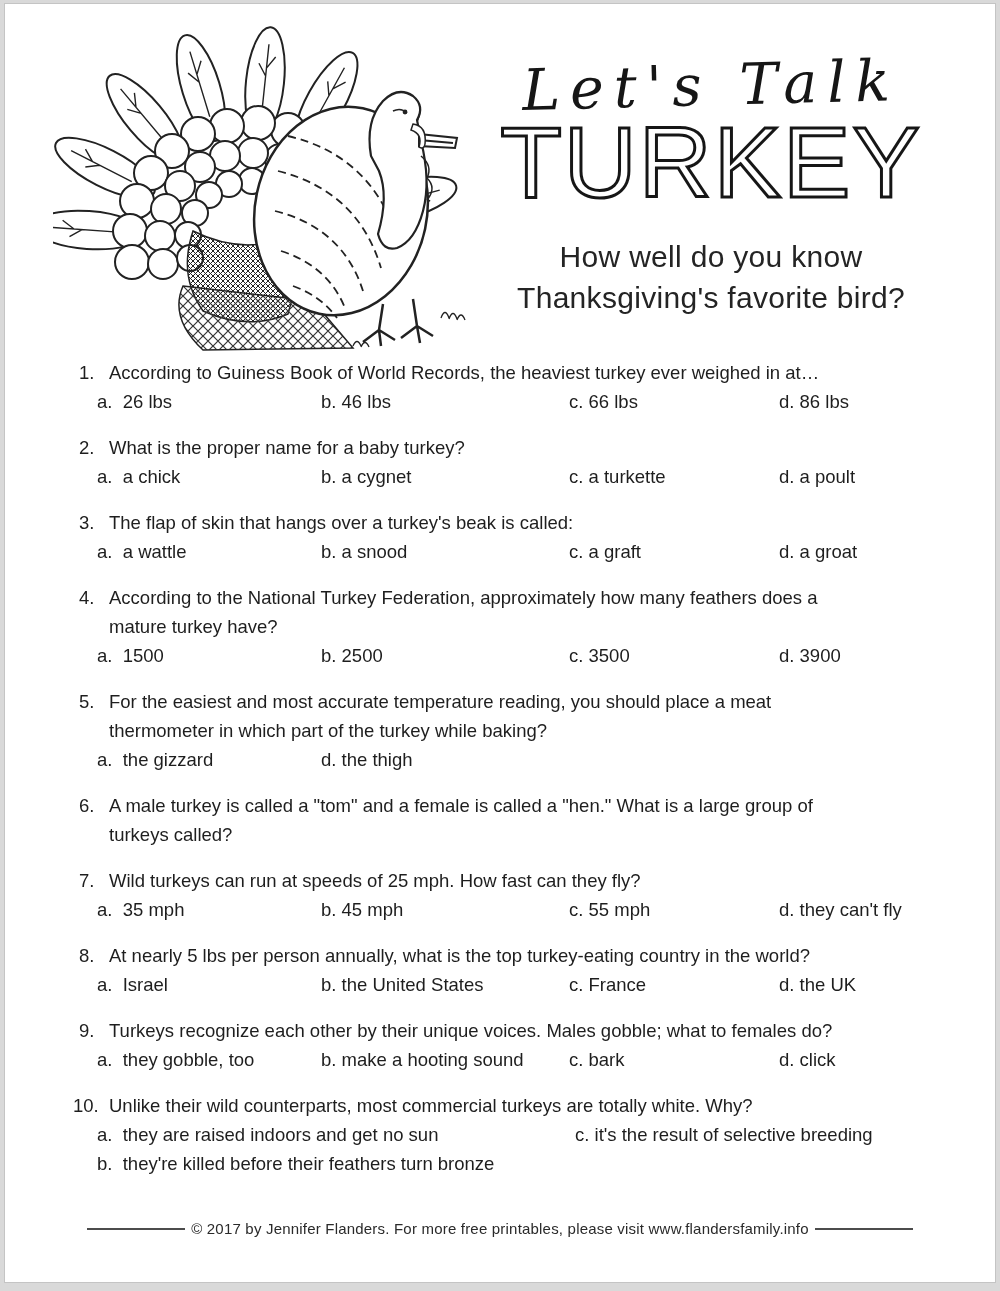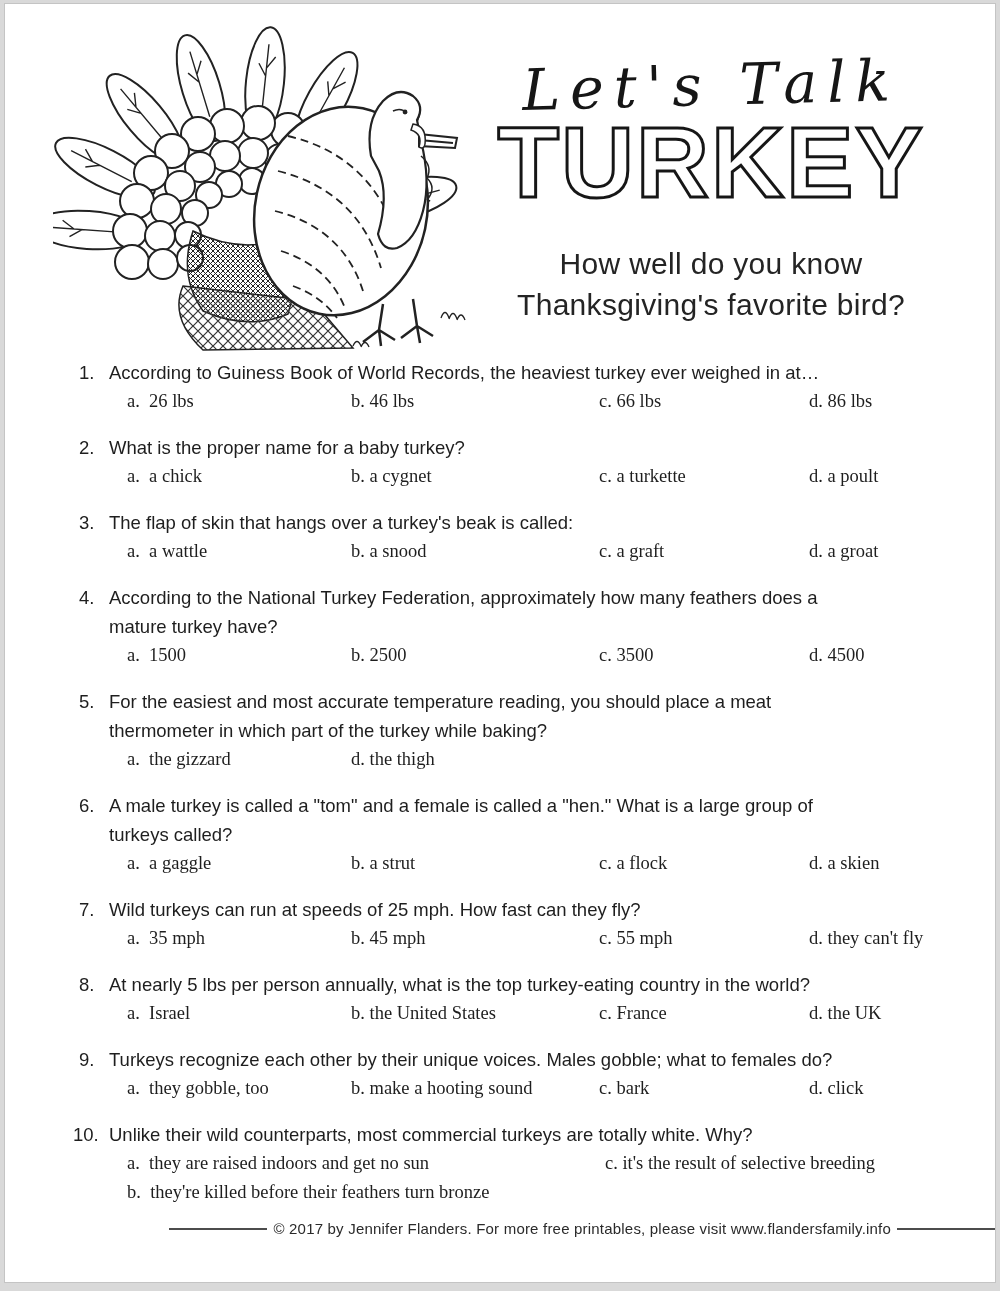--- a/index.html
+++ b/index.html
@@ -15,41 +15,41 @@
   }
   
   .turkey{position:absolute;left:48px;top:12px;}
   .header{position:absolute;left:425px;top:50px;width:562px;text-align:center;}
   .script-title{
     font-family:"DejaVu Serif",serif;font-style:italic;
     font-size:57px;letter-spacing:10px;color:#161616;line-height:1.1;
     transform:rotate(-1.5deg);
   }
   .main-title{
-    font-size:101px;font-weight:700;line-height:0.98;letter-spacing:2px;
+    font-size:101px;font-weight:400;line-height:0.98;letter-spacing:2px;
     color:#161616;margin-top:-4px;
   }
   @supports (-webkit-text-stroke: 1px black){
     .main-title{color:#ffffff;-webkit-text-stroke:3px #161616;}
   }
-  .subtitle{margin-top:31px;font-size:30px;line-height:41px;color:#242424;letter-spacing:0.3px;}
+  .subtitle{margin-top:24px;font-size:30px;line-height:41px;color:#242424;letter-spacing:0.3px;}
   
   .questions{position:absolute;left:74px;top:354px;width:888px;}
   .question{margin-bottom:17px;font-size:18.5px;}
   .q-row{display:flex;line-height:29px;}
   .q-num{flex:0 0 30px;}
   .q-num-wide{flex:0 0 36px;margin-left:-6px;}
   .q-text{flex:1;white-space:pre-wrap;}
-  .options{margin-left:48px;display:grid;grid-template-columns:224px 248px 210px auto;line-height:29px;font-family:Liberation Serif, serif;}
+  .options{margin-left:18px;display:grid;grid-template-columns:224px 248px 210px auto;line-height:29px;}
   .options2{grid-template-columns:478px auto;}
   .opt{white-space:pre-wrap;}
   
   .footer{
     position:absolute;left:0;top:1216px;width:100%;
-    display:flex;align-items:center;justify-content:flex-end;
+    display:flex;align-items:center;justify-content:center;
   }
   .fline{width:98px;border-top:2px solid #4c4c4c;}
   .footer-text{font-size:15px;margin:0 6px;color:#2a2a2a;letter-spacing:0.2px;}
 </style>
 </head>
 <body>
 
 <div class="page">
 
   <svg class="turkey" width="424" height="338" viewBox="0 0 424 338" fill="none">
@@ -223,47 +223,41 @@
     <div class="question">
       <div class="q-row">
         <span class="q-num">4.</span>
         <span class="q-text">According to the National Turkey Federation, approximately how many feathers does a
 mature turkey have?</span>
       </div>
       <div class="options">
         <span class="opt">a.  1500</span>
         <span class="opt">b. 2500</span>
         <span class="opt">c. 3500</span>
-        <span class="opt">d. 4500</span>
+        <span class="opt">d. 3900</span>
       </div>
     </div>
 
     <div class="question">
       <div class="q-row">
         <span class="q-num">5.</span>
         <span class="q-text">For the easiest and most accurate temperature reading, you should place a meat
 thermometer in which part of the turkey while baking?</span>
       </div>
       <div class="options">
         <span class="opt">a.  the gizzard</span>
         <span class="opt">d. the thigh</span>
       </div>
     </div>
 
     <div class="question">
       <div class="q-row">
         <span class="q-num">6.</span>
         <span class="q-text">A male turkey is called a "tom" and a female is called a "hen." What is a large group of
 turkeys called?</span>
-      </div>
-      <div class="options">
-        <span class="opt">a.  a gaggle</span>
-        <span class="opt">b. a strut</span>
-        <span class="opt">c. a flock</span>
-        <span class="opt">d. a skien</span>
       </div>
     </div>
 
     <div class="question">
       <div class="q-row">
         <span class="q-num">7.</span>
         <span class="q-text">Wild turkeys can run at speeds of 25 mph. How fast can they fly?</span>
       </div>
       <div class="options">
         <span class="opt">a.  35 mph</span>

